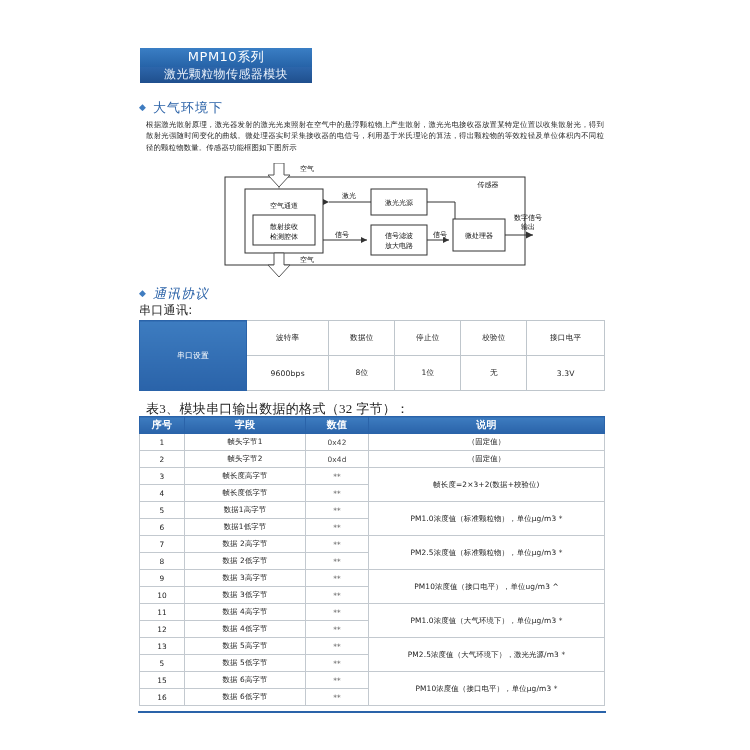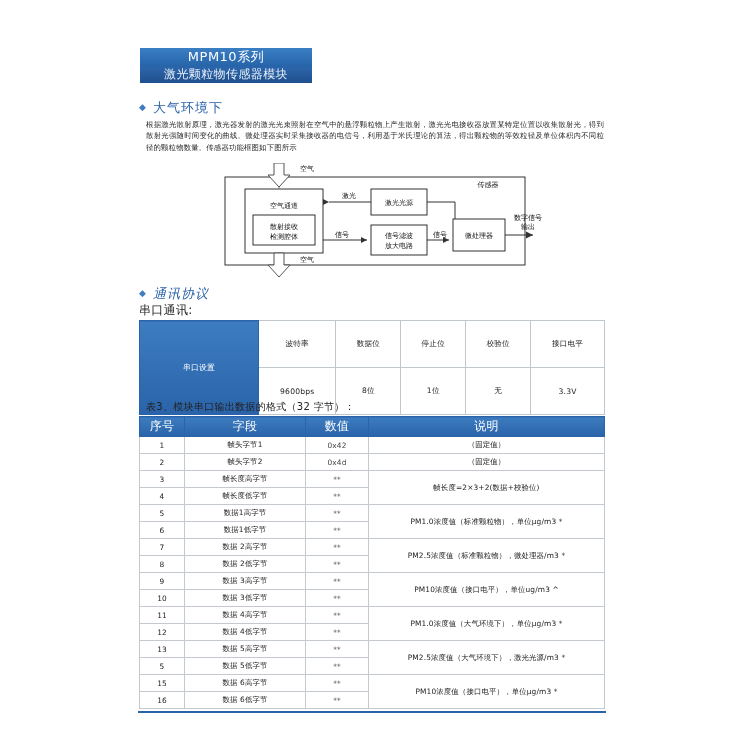--- a/index.html
+++ b/index.html
@@ -79,54 +79,54 @@
   }
   #para-principle { left: 146px; top: 119px; width: 458px; text-indent: 0; }
   #para-serial    { left: 146px; top: 363px; width: 458px; }
   .sublabel {
     position: absolute;
     font-size: 12px;
     color: #222;
     letter-spacing: .3px;
   }
   #lbl-serial { left: 139px; top: 302px; }
-  #lbl-table3 { left: 146px; top: 400px; font-size: 10px; }
+  #lbl-table3 { left: 146px; top: 400px; font-size: 13px; font-family: Liberation Serif, serif; }
 
   
   .tbl {
     position: absolute;
     border-collapse: collapse;
     font-size: 7.6px;
     color: #222;
   }
   #tbl-serial { left: 139px; top: 320px; width: 466px; }
   #tbl-serial td {
     border: 1px solid #bfc6cc;
     text-align: center;
     height: 14px;
-    padding: 16px;
+    padding: 10px;
     letter-spacing: .2px;
   }
   #tbl-serial td.head-cell {
     background: #2f6bb0;
     background: linear-gradient(180deg, #3d7cc0 0%, #2a63a9 100%);
     color: #ffffff;
     font-size: 7.8px;
     border: 1px solid #2a63a9;
     width: 86px;
   }
 
   
   #tbl-frame { left: 139px; top: 416px; width: 466px; }
   #tbl-frame th {
     background: #2f6bb0;
     background: linear-gradient(180deg, #3d7cc0 0%, #2a63a9 100%);
     color: #ffffff;
-    font-weight: normal;
-    font-size: 12px;
+    font-weight: bold;
+    font-size: 10px;
     height: 13px;
     border: 1px solid #2a63a9;
     letter-spacing: .3px;
   }
   #tbl-frame td {
     border: 1px solid #c3c9cf;
     text-align: center;
     height: 16px;
     padding: 0;
     font-size: 7.4px;
@@ -300,21 +300,21 @@
         </tr>
         <tr>
           <td class="c-no">6</td>
           <td class="c-fld">数据1低字节</td>
           <td class="c-val">**</td>
         </tr>
         <tr>
           <td class="c-no">7</td>
           <td class="c-fld">数据 2高字节</td>
           <td class="c-val">**</td>
-          <td class="c-desc" rowspan="2">PM2.5浓度值（标准颗粒物），微处理器/m3 *</td>
+          <td class="c-desc" rowspan="2">PM2.5浓度值（标准颗粒物），单位μg/m3 *</td>
         </tr>
         <tr>
           <td class="c-no">8</td>
           <td class="c-fld">数据 2低字节</td>
           <td class="c-val">**</td>
         </tr>
         <tr>
           <td class="c-no">9</td>
           <td class="c-fld">数据 3高字节</td>
           <td class="c-val">**</td>

